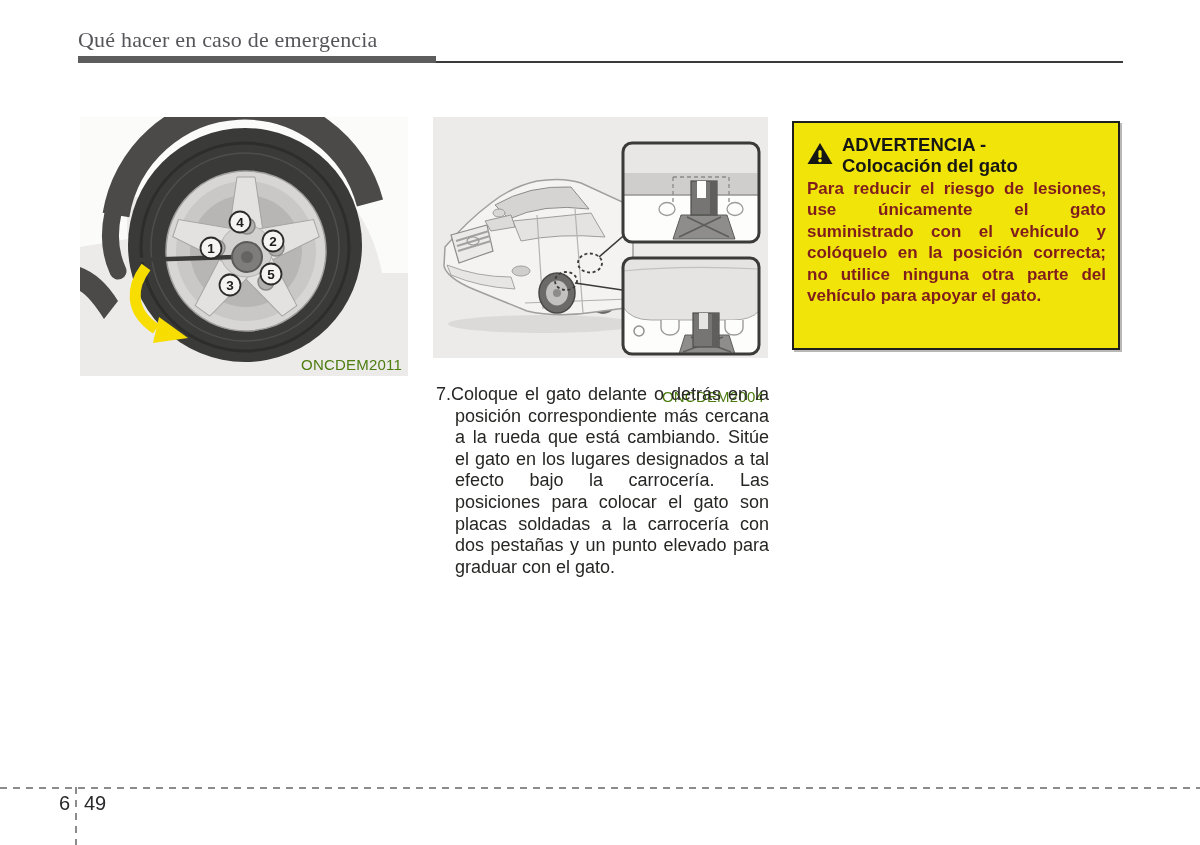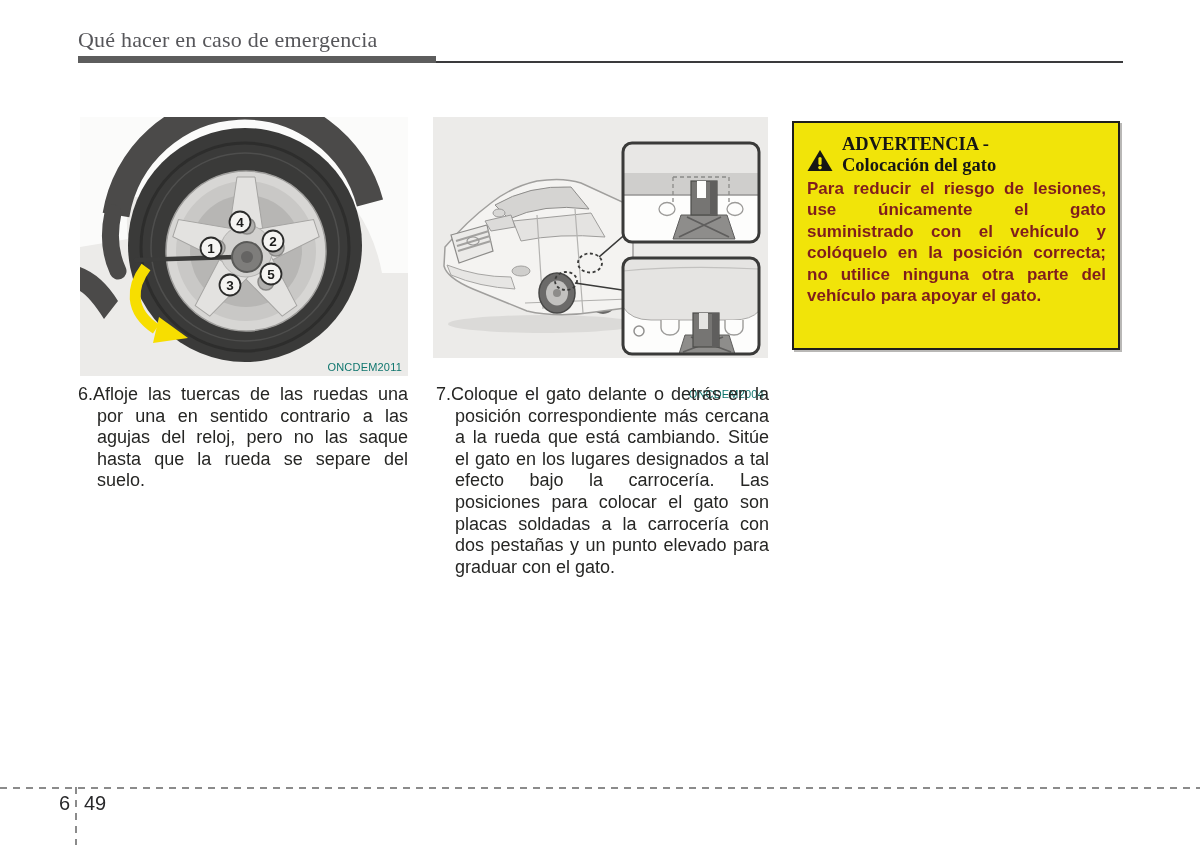--- a/index.html
+++ b/index.html
@@ -16,34 +16,34 @@
   }
   .hdr-bar-thick { position:absolute; left:78px; top:56px; width:358px; height:7px; background:#5d5d5d; }
   .hdr-bar-thin  { position:absolute; left:436px; top:61px; width:687px; height:2px; background:#3a3a3c; }
 
   
   .figure { position:absolute; }
   #figure-wheel { left:80px; top:117px; width:328px; height:259px; }
   #figure-car   { left:433px; top:117px; width:335px; height:241px; }
   .figure svg { display:block; }
   .fig-caption {
-    font-size:11px; color:#0f766e; letter-spacing:.2px;
+    font-size:15px; color:#4d7c0f; letter-spacing:.2px;
   }
   #caption-wheel { position:absolute; right:6px; bottom:3px; }
   #caption-car   { position:absolute; left:433px; top:360px; width:331px; text-align:right;margin-top:28px; }
 
   
   #warning-box {
     position:absolute; left:792px; top:121px; width:328px; height:229px;
     background: var(--warning-bg, #F1E409);
     border:2px solid var(--warning-border, #1e1e1c);
     box-shadow:2px 2px 0 #b9b8b6;
     box-sizing:border-box;
   }
-  .warn-head { display:flex; align-items:flex-end; padding:11px 11px 0 13px;font-family:Liberation Serif, serif; }
+  .warn-head { display:flex; align-items:center; padding:11px 11px 0 13px; }
   .warn-icon { flex:0 0 auto; margin-top:1px; }
   .warn-titles { margin-left:9px; }
   .warn-title, .warn-subtitle {
     font-size:18.5px; font-weight:bold; color:#161614; line-height:21px;
   }
   .warn-body {
     padding:2px 12px 0 13px; font-size:17px; font-weight:bold; color:#7f1d1d;
     line-height:21.4px; text-align:justify;
   }
 
@@ -235,23 +235,20 @@
         </svg>
       </span>
       <span class="warn-titles">
         <div class="warn-title">ADVERTENCIA -</div>
         <div class="warn-subtitle">Colocación del gato</div>
       </span>
     </div>
     <div class="warn-body">Para reducir el riesgo de lesiones, use únicamente el gato suministrado con el vehículo y colóquelo en la posición correcta; no utilice ninguna otra parte del vehículo para apoyar el gato.</div>
   </div>
 
-  <div class="step" id="step-6">
-    <p><span>6.</span><span>Afloje las tuercas de las ruedas una por una en sentido contrario a las agujas del reloj, pero no las saque hasta que la rueda se separe del suelo.</span></p>
-  </div>
   <div class="step" id="step-7">
     <p><span>7.</span><span>Coloque el gato delante o detrás en la posición correspondiente más cercana a la rueda que está cambiando. Sitúe el gato en los lugares designados a tal efecto bajo la carrocería. Las posiciones para colocar el gato son placas soldadas a la carrocería con dos pestañas y un punto elevado para graduar con el gato.</span></p>
   </div>
 
   <div class="dash-h"></div>
   <div class="dash-v"></div>
   <div class="pg-num" id="chapter-num">6</div>
   <div class="pg-num" id="page-num">49</div>
 
 </div>

